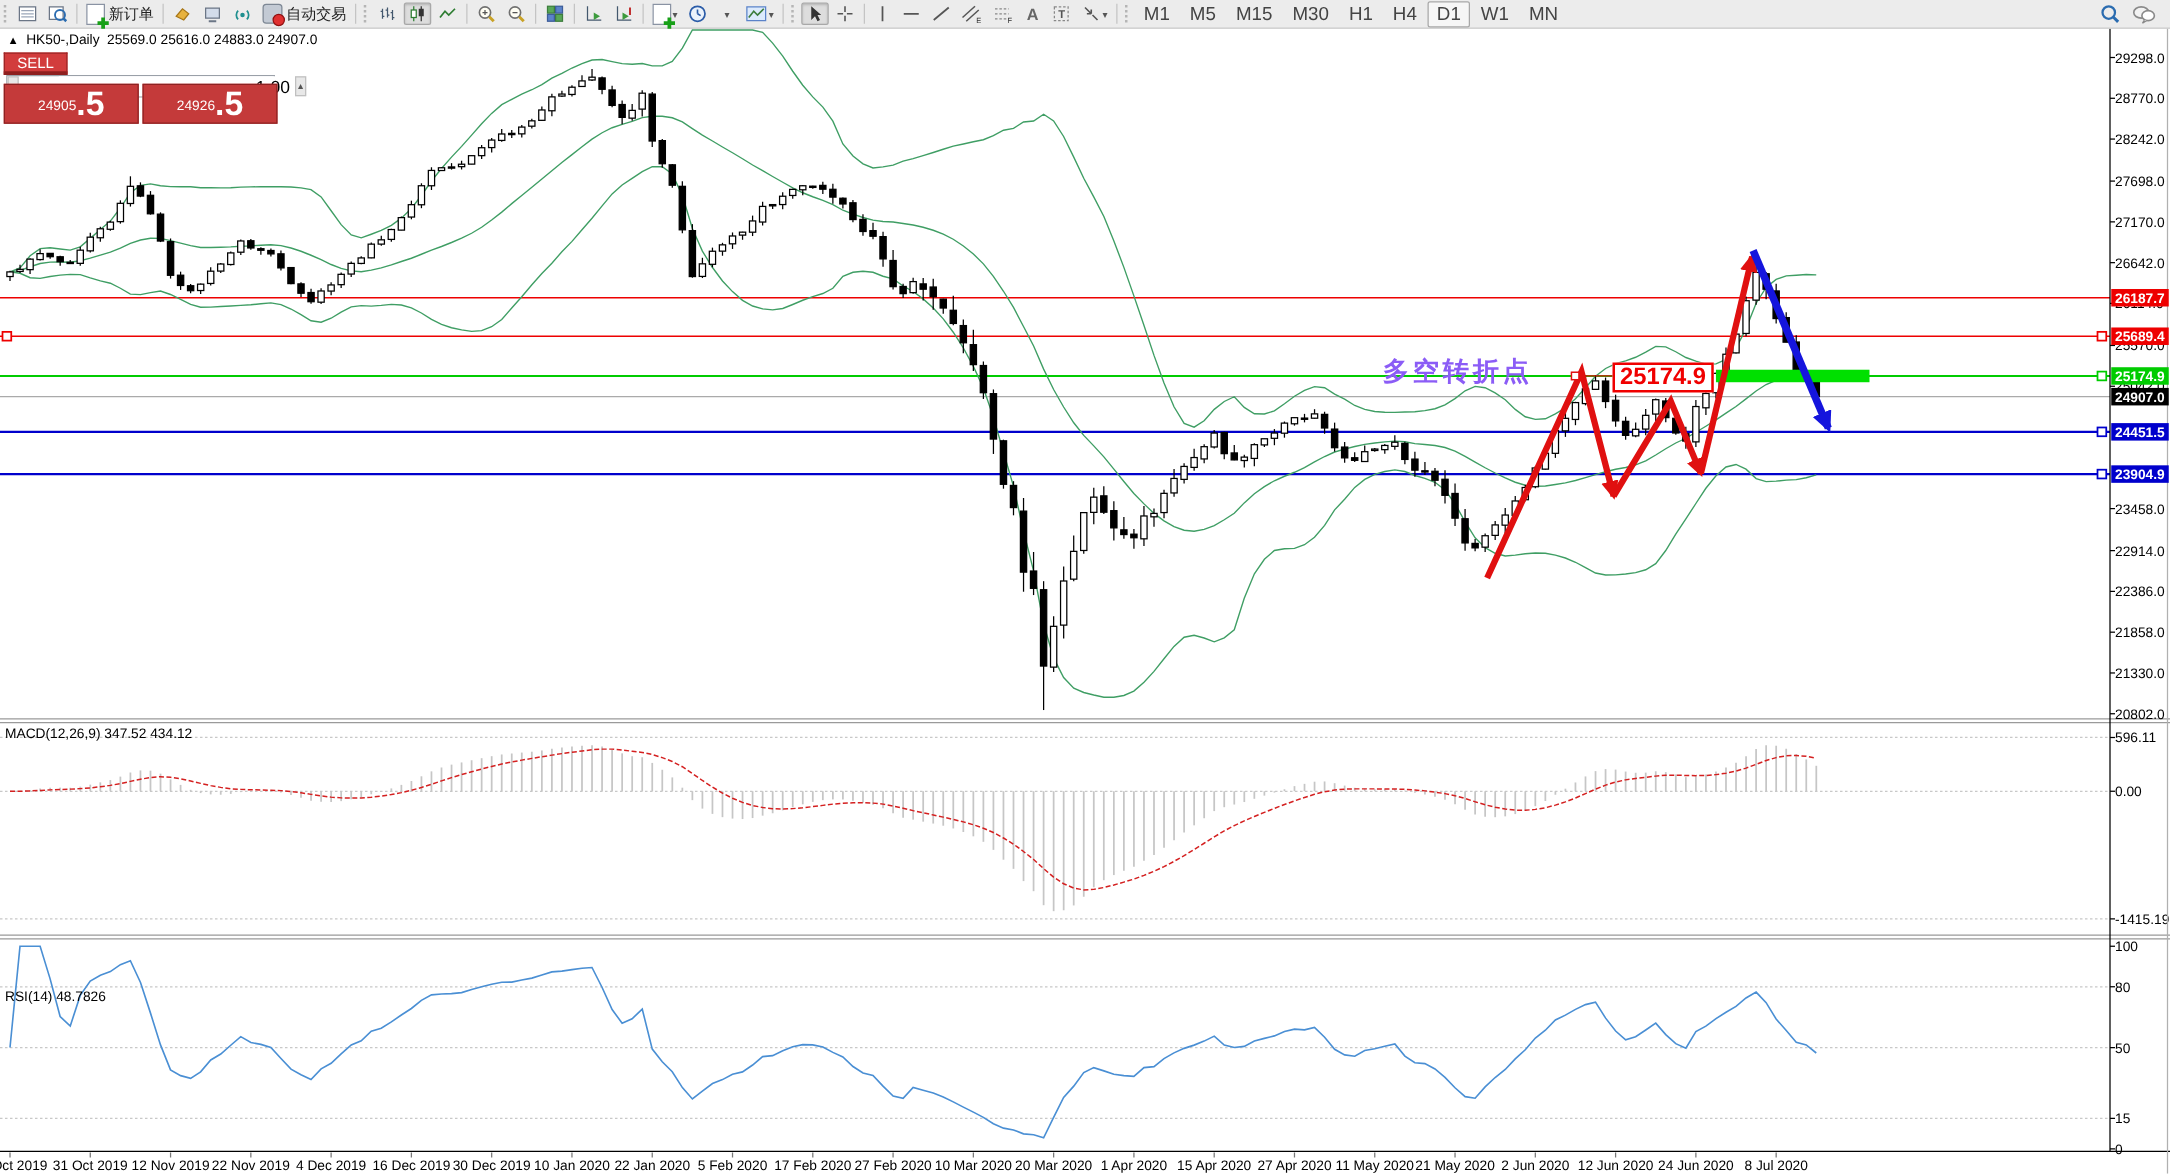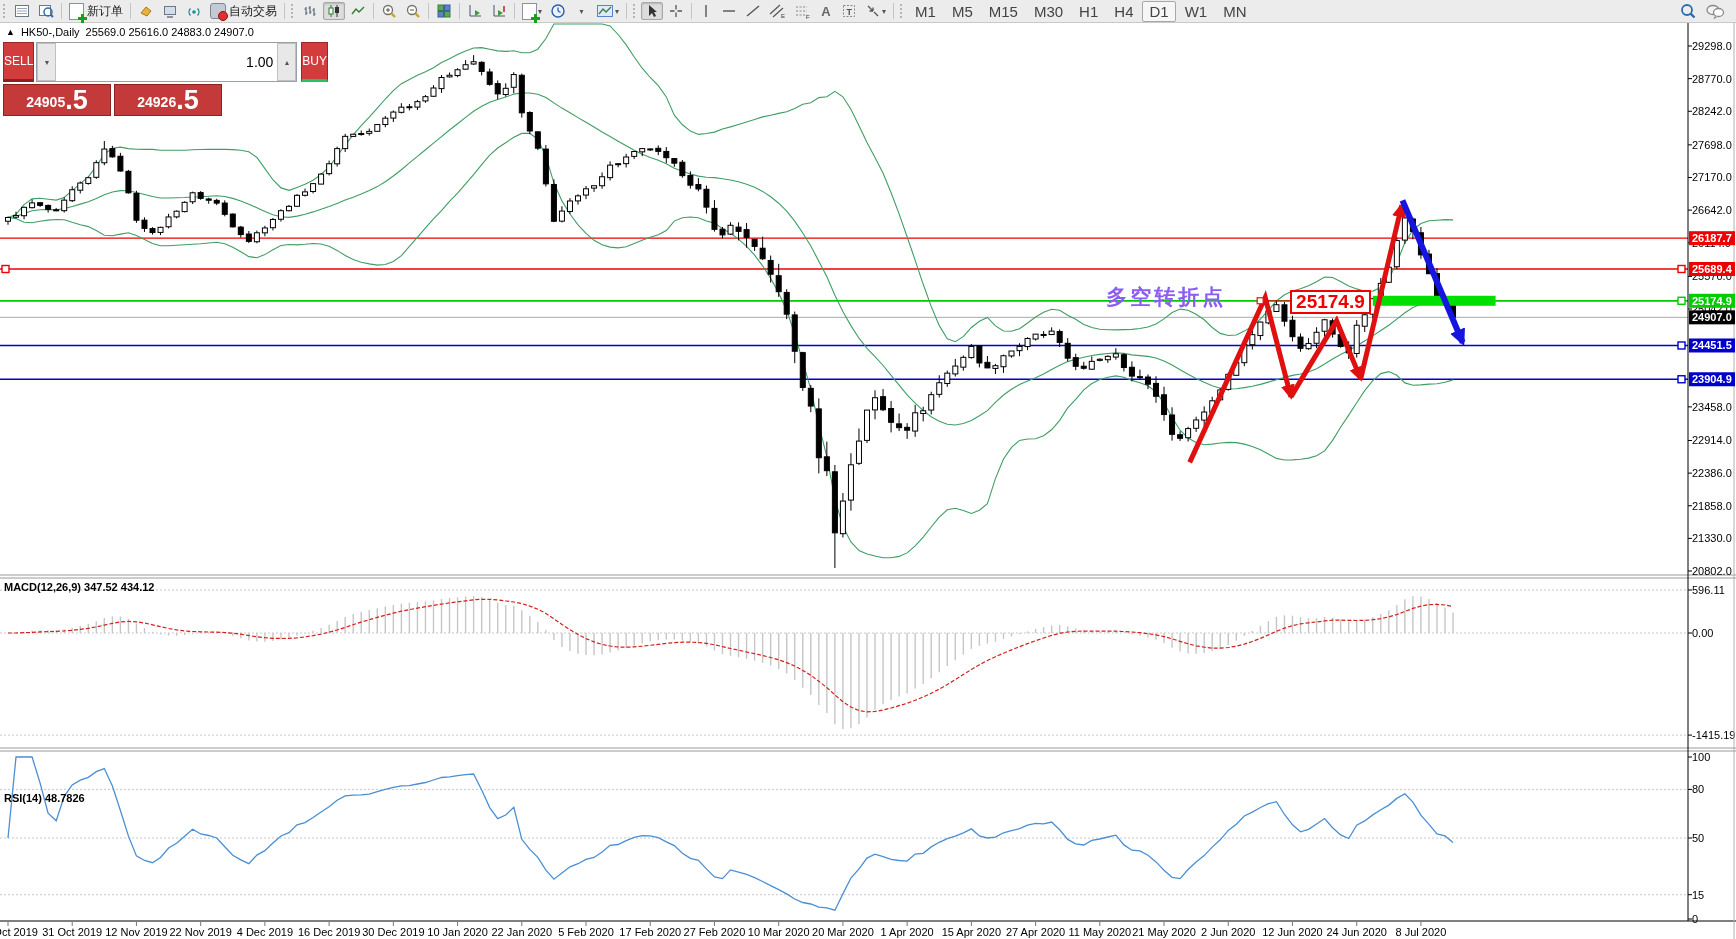--- a/index.html
+++ b/index.html
@@ -20,33 +20,33 @@
   .doc-icon .plus:before,.doc-icon .plus:after{content:"";position:absolute;background:#18a018;}
   .doc-icon .plus:before{left:3px;top:0;width:3px;height:9px;}
   .doc-icon .plus:after{left:0;top:3px;width:9px;height:3px;}
   .droid-icon{position:relative;width:14px;height:14px;background:#c3cad4;border:1px solid #7d8794;border-radius:3px;display:inline-block;}
   .droid-icon .dot{position:absolute;right:-3px;bottom:-3px;width:8px;height:8px;border-radius:50%;background:#e03030;border:1px solid #901010;}
   
   .chart-title{position:absolute;top:26px;left:6px;z-index:4;font-size:11px;color:#000;display:flex;gap:6px;align-items:center;}
   .chart-title .marker{font-size:9px;}
   
   .trade-panel{position:absolute;top:42px;left:3px;width:219px;z-index:5;font-family:"Liberation Sans",sans-serif;}
-  .tp-row1{display:flex;height:40px;}
+  .tp-row1{display:flex;height:23px;flex-direction:column;}
   .tp-btn{background:#d23c3c;border:1px solid #9c2626;color:#fff;font-size:12px;display:flex;align-items:center;justify-content:center;box-sizing:border-box;}
   .tp-sell{width:51px;border-bottom:3px solid #8e1f1f;}
   .tp-buy{width:52px;margin-left:2px;border-bottom:3px solid #22c55e;}
   .tp-stepper{display:flex;flex:1;margin:0 2px;border:1px solid #9aa0a8;background:#fff;box-sizing:border-box;}
   .tp-step-btn{width:17px;background:#e8e8e8;border:1px solid #c0c0c0;font-size:7px;color:#555;display:flex;align-items:center;justify-content:center;}
   .tp-vol{flex:1;border:none;outline:none;text-align:right;font-size:14px;padding:0 4px;font-family:"Liberation Sans",sans-serif;margin-left:32px;}
   .tp-row2{display:flex;margin-top:2px;gap:3px;}
   .tp-price{flex:1;height:32px;background:#c43a3a;border:1px solid #8e2222;color:#fff;display:flex;align-items:flex-end;justify-content:center;padding-bottom:1px;box-sizing:border-box;}
-  .tp-price .main{font-size:14px;font-weight:bold;line-height:24px;}
+  .tp-price .main{font-size:11px;font-weight:normal;line-height:24px;}
   .tp-price .pips{font-size:27px;font-weight:bold;line-height:27px;}
   
-  .pane-label{position:absolute;left:4px;z-index:4;font-size:11px;color:#000;font-weight:bold;}
+  .pane-label{position:absolute;left:4px;z-index:4;font-size:11px;color:#000;}
   
   .turning-point{position:absolute;z-index:3;color:#8b5cf6;font-size:21px;font-weight:bold;letter-spacing:3px;white-space:nowrap;}
   .price-label-box{position:absolute;z-index:4;border:2px solid #f00000;background:#fff;color:#f00000;font-size:19px;font-weight:bold;line-height:20px;padding:0 4px;white-space:nowrap;}
   svg#chart{position:absolute;top:0;left:0;z-index:1;}
   text{font-family:"Liberation Sans",sans-serif;}
 </style>
 </head>
 <body>
 
 <div class="toolbar">

